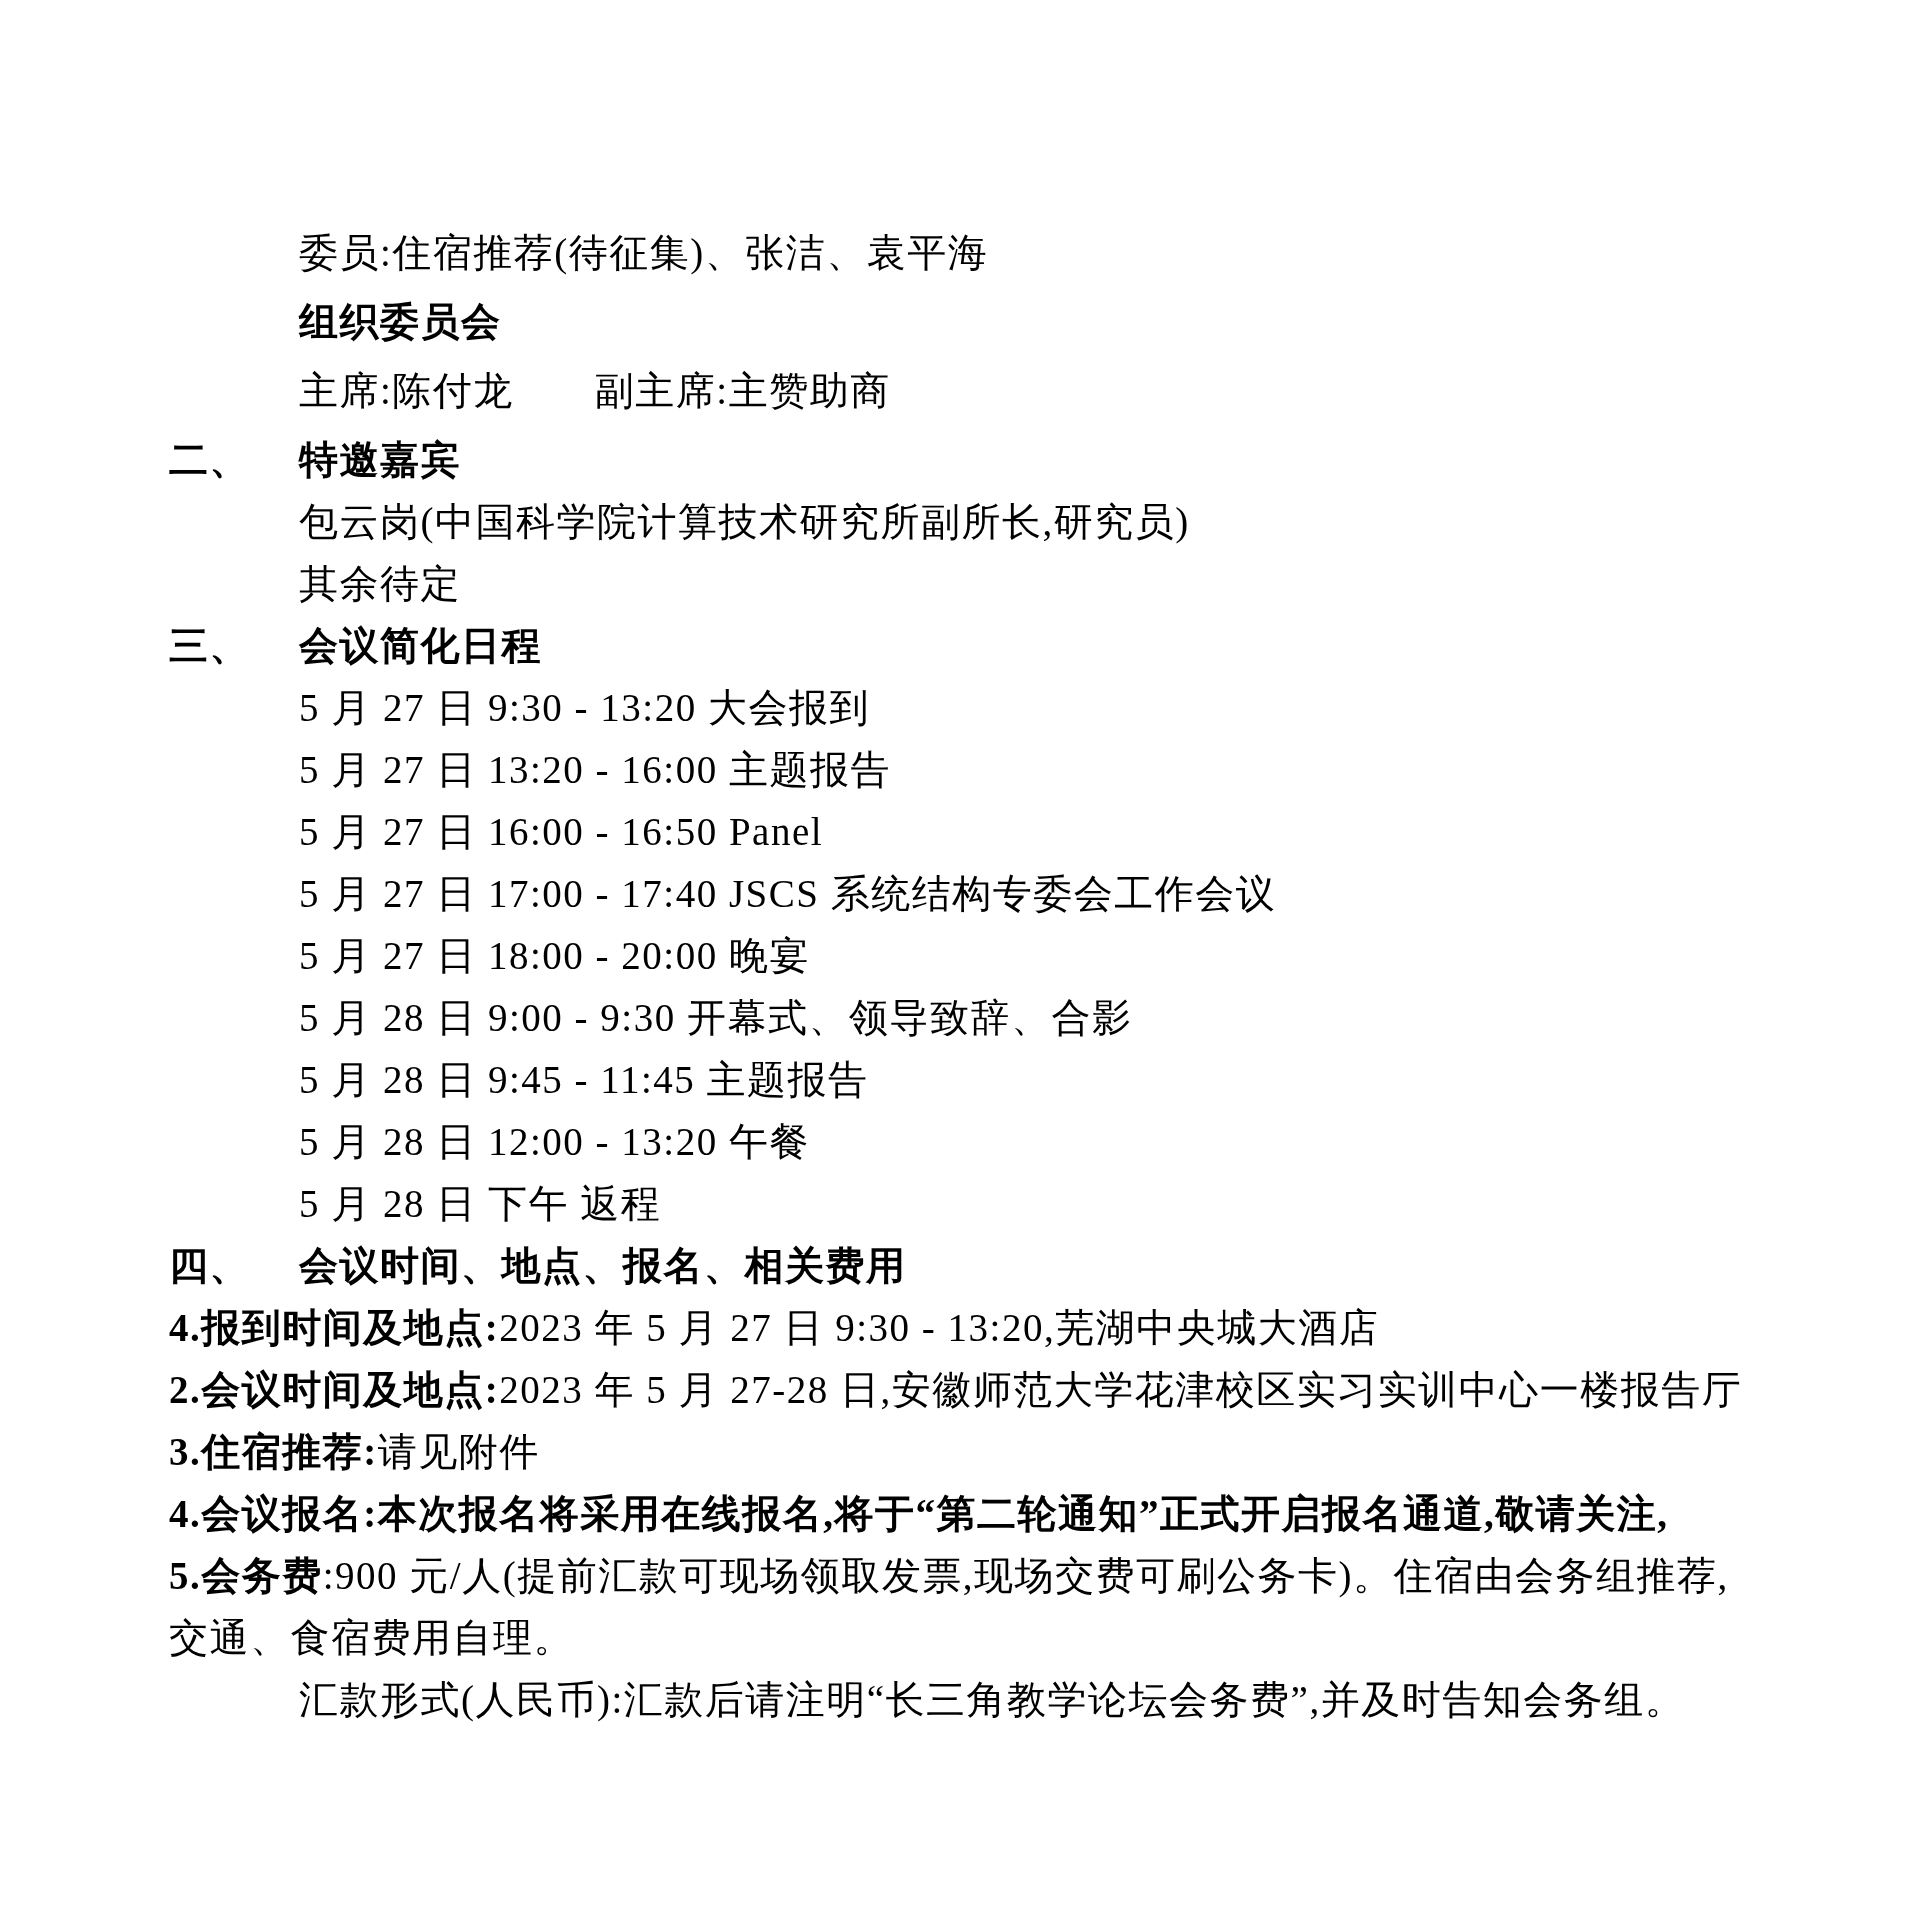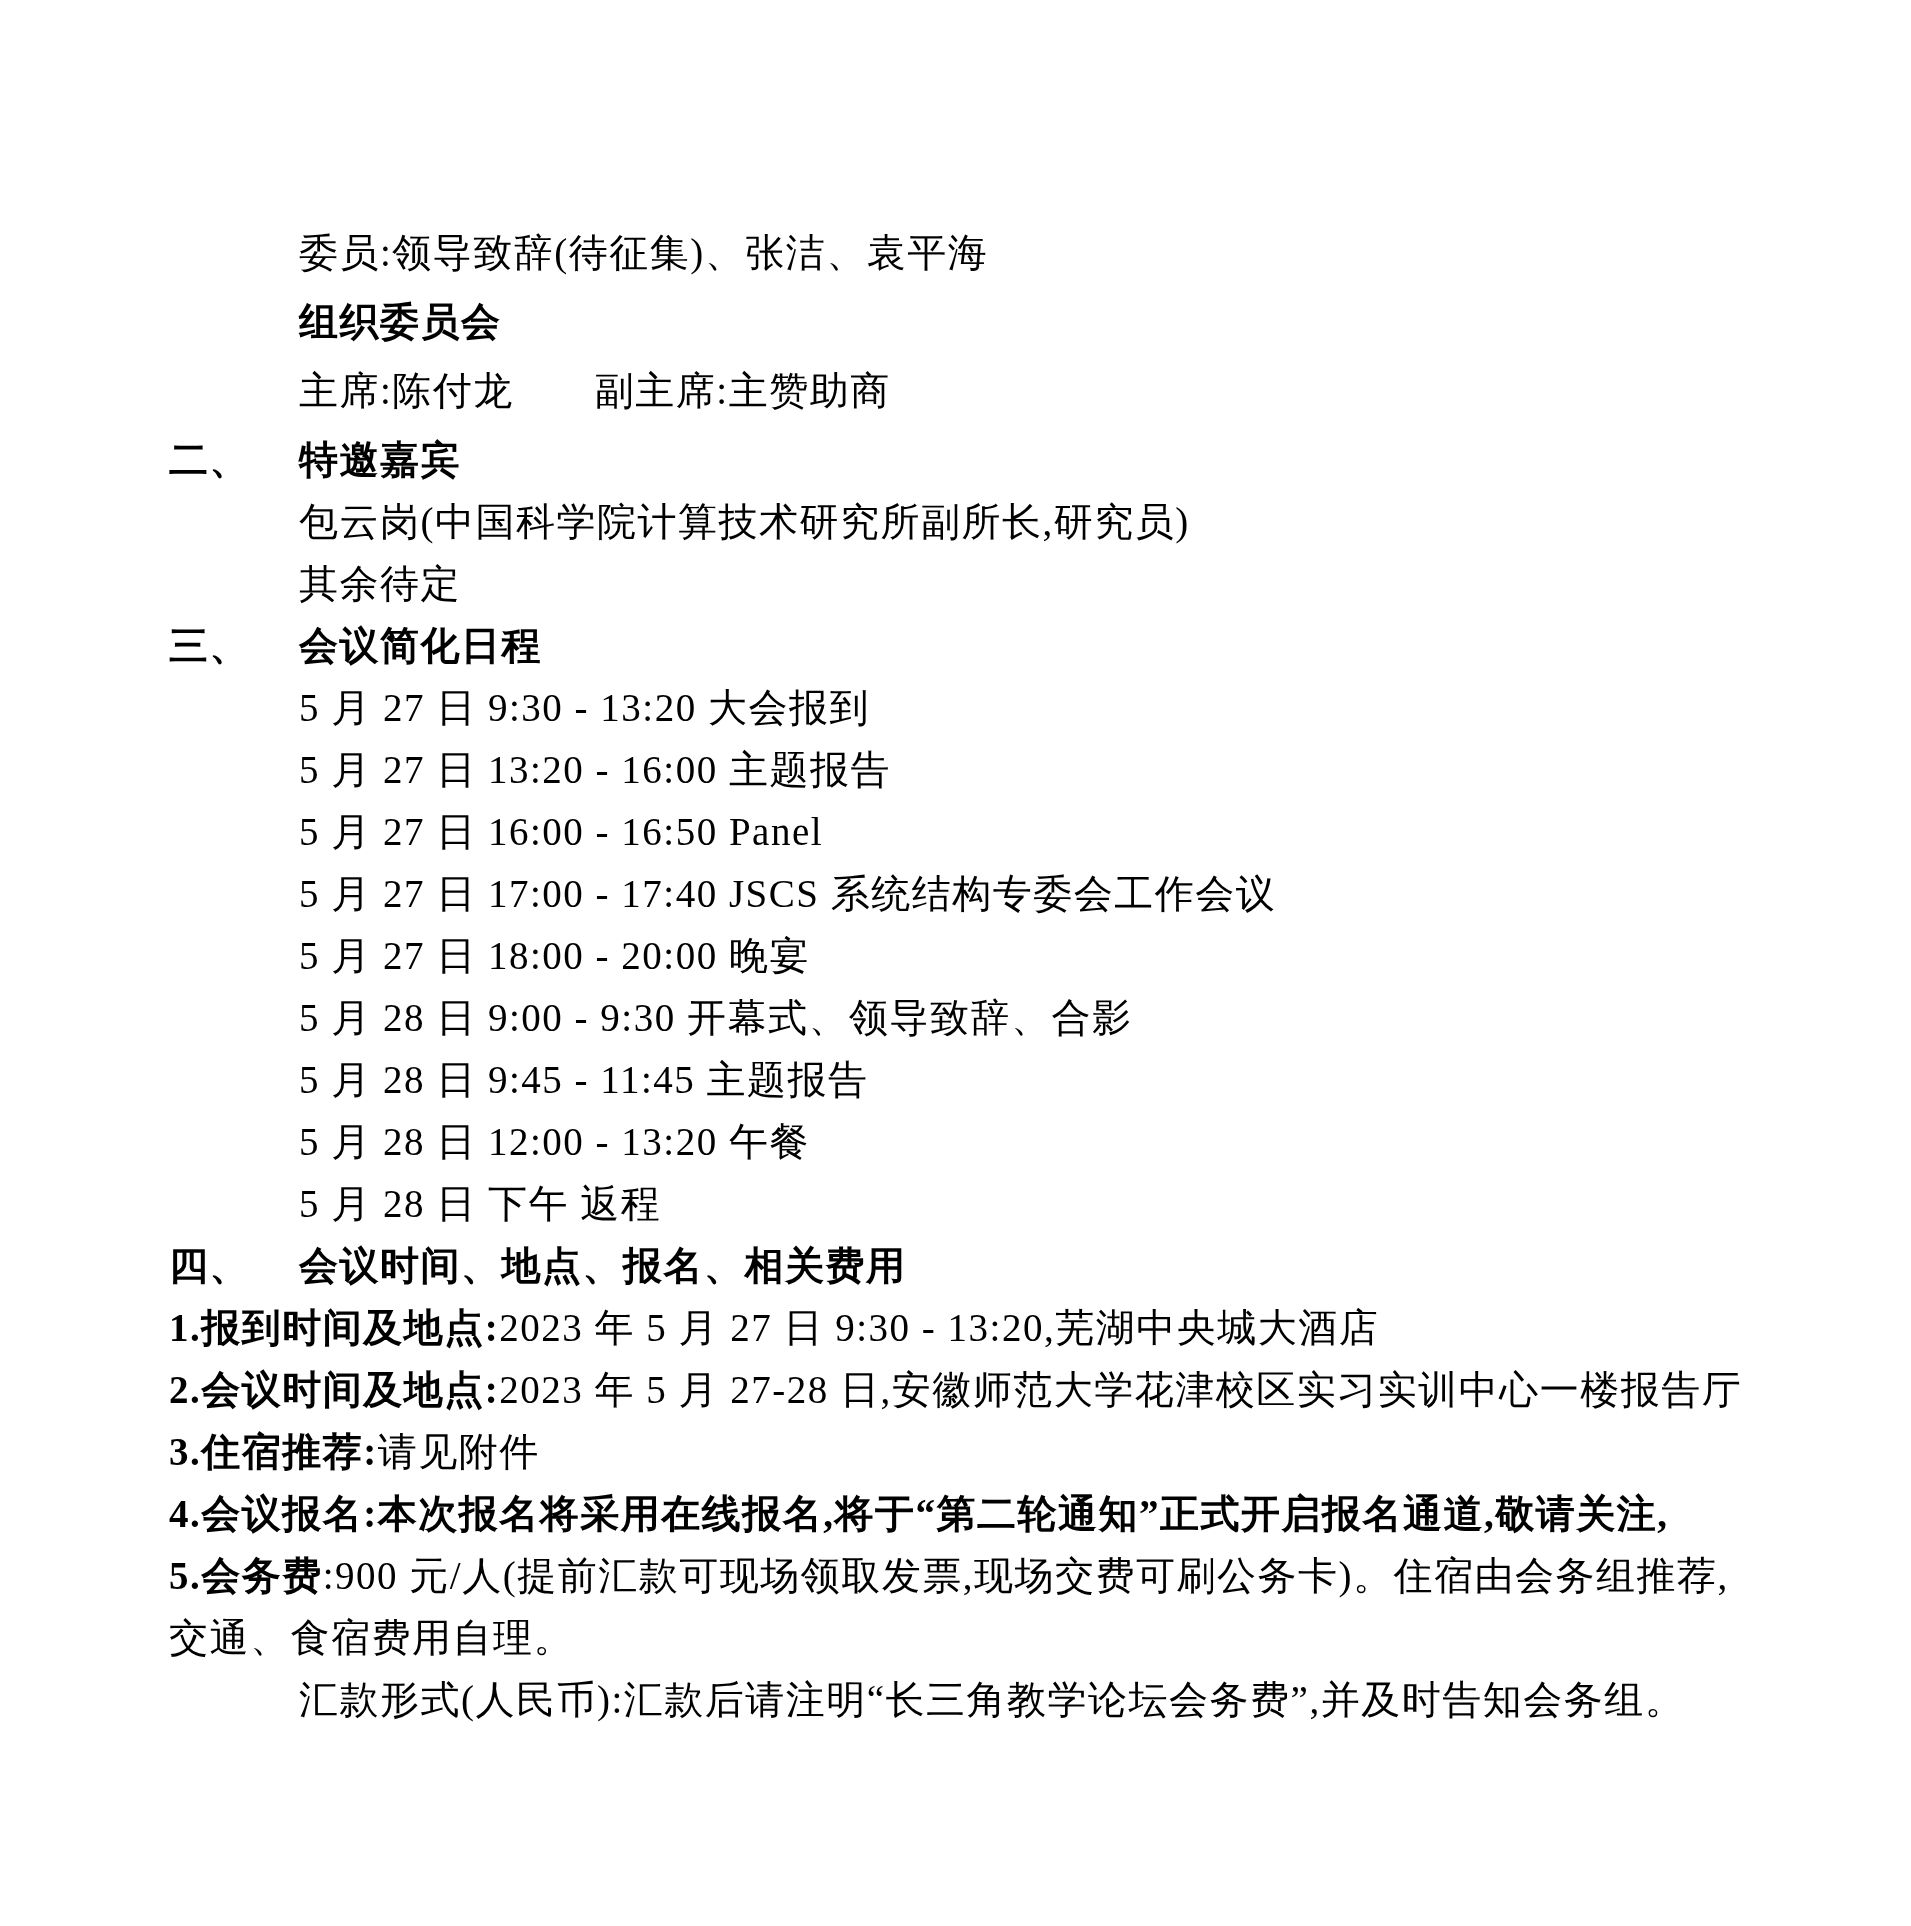--- a/index.html
+++ b/index.html
@@ -37,21 +37,21 @@
     font-weight: 700;
   }
   .b { font-weight: 700; }
 </style>
 </head>
 <body>
 
 <div class="page">
   <div class="content">
 
-    <div class="line i1 sp"><span>委员:领导致辞(待征集)、张洁、袁平海</span></div>
+    <div class="line i1 sp"><span>委员:住宿推荐(待征集)、张洁、袁平海</span></div>
 
     <div class="line i1 sp"><span class="b">组织委员会</span></div>
 
     <div class="line i1 sp"><span>主席:陈付龙　　副主席:主赞助商</span></div>
 
 
     <div class="line"><span class="num b">二、</span><span class="b">特邀嘉宾</span></div>
 
     <div class="line i1"><span>包云岗(中国科学院计算技术研究所副所长,研究员)</span></div>
 
@@ -73,21 +73,21 @@
     <div class="line i1"><span>5 月 28 日 9:00 - 9:30 开幕式、领导致辞、合影</span></div>
 
     <div class="line i1"><span>5 月 28 日 9:45 - 11:45 主题报告</span></div>
 
     <div class="line i1"><span>5 月 28 日 12:00 - 13:20 午餐</span></div>
 
     <div class="line i1"><span>5 月 28 日 下午 返程</span></div>
 
     <div class="line"><span class="num b">四、</span><span class="b">会议时间、地点、报名、相关费用</span></div>
 
-    <div class="line"><span class="b">1.报到时间及地点:</span><span>2023 年 5 月 27 日 9:30 - 13:20,芜湖中央城大酒店</span></div>
+    <div class="line"><span class="b">4.报到时间及地点:</span><span>2023 年 5 月 27 日 9:30 - 13:20,芜湖中央城大酒店</span></div>
 
     <div class="line"><span class="b">2.会议时间及地点:</span><span>2023 年 5 月 27-28 日,安徽师范大学花津校区实习实训中心一楼报告厅</span></div>
 
     <div class="line"><span class="b">3.住宿推荐:</span><span>请见附件</span></div>
 
     <div class="line"><span class="b">4.会议报名:本次报名将采用在线报名,将于“第二轮通知”正式开启报名通道,敬请关注,</span></div>
 
 
     <div class="line"><span class="b">5.会务费</span><span>:900 元/人(提前汇款可现场领取发票,现场交费可刷公务卡)。住宿由会务组推荐,</span></div>
 

